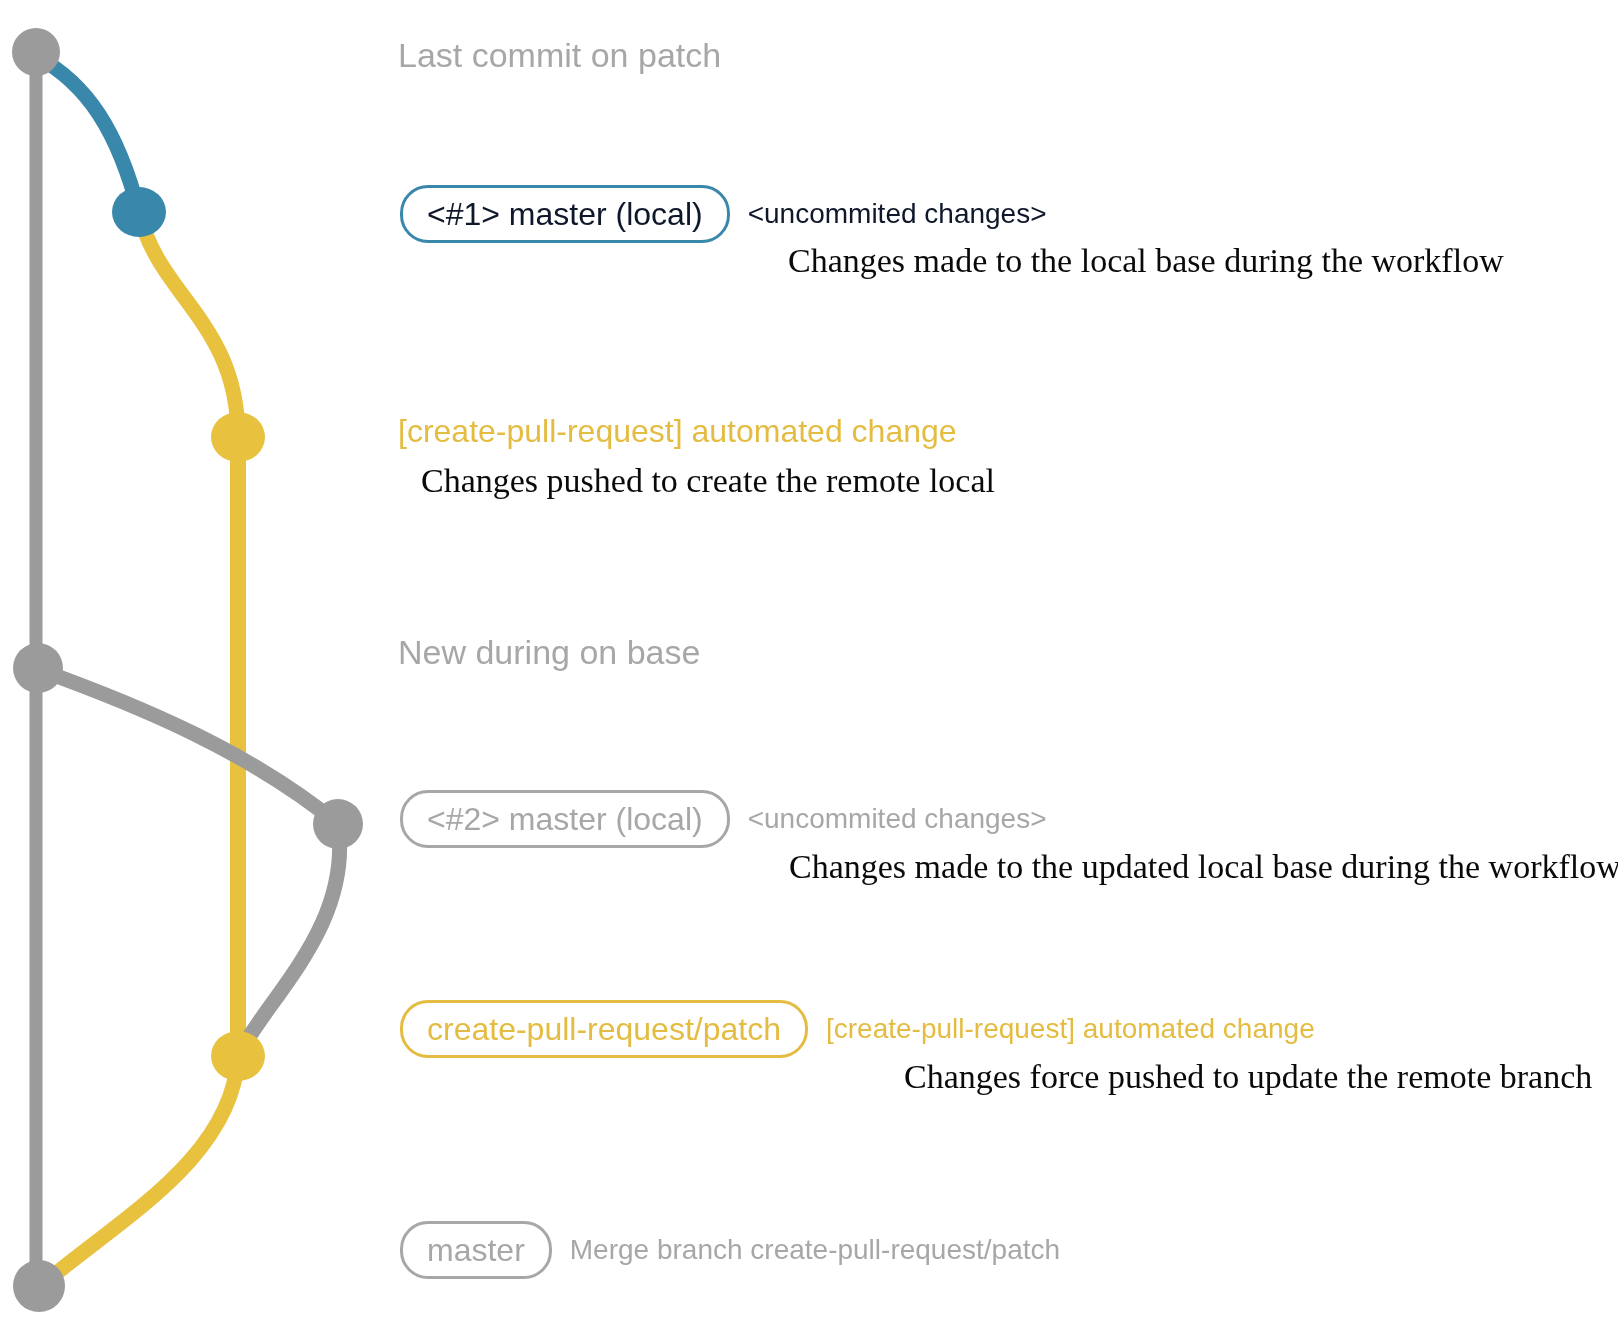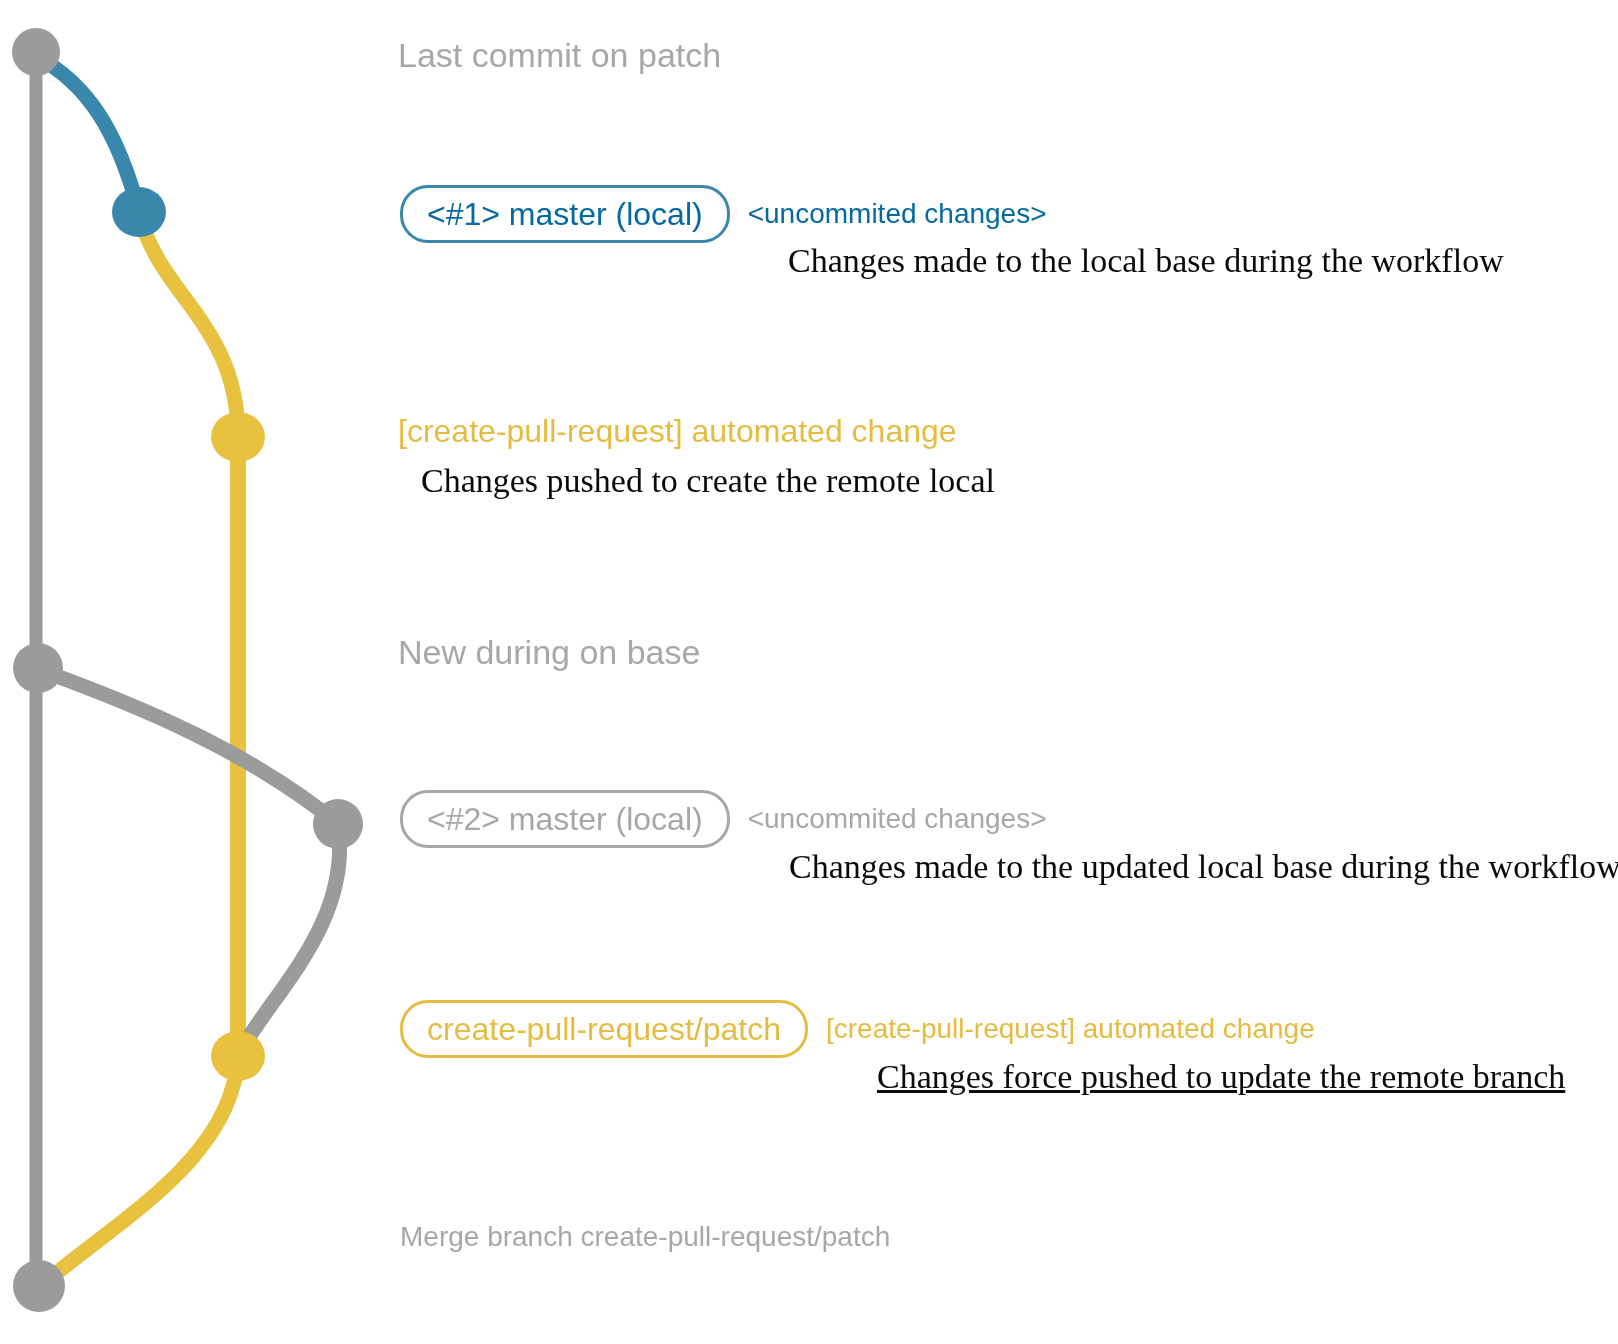--- a/index.html
+++ b/index.html
@@ -10,21 +10,21 @@
   .stage{position:absolute;inset:0;}
   svg.graph{position:absolute;left:0;top:0;}
   .hdr{position:absolute;font-size:34px;color:#a7a7a7;white-space:nowrap;}
   .row{position:absolute;display:flex;align-items:center;gap:18px;}
   .pill{
     display:inline-flex;align-items:center;height:52px;padding:0 24px;
     border:3px solid;border-radius:28px;font-size:32px;white-space:nowrap;
     background:#ffffff;
   }
   .note{font-size:28px;white-space:nowrap;}
-  .blue{color:#0369a1;border-color:#3a87ac;}
+  .blue{color:#0f172a;border-color:#3a87ac;}
   .grayc{color:#a7a7a7;border-color:#a7a7a7;}
   .yellowc{color:#e4bc41;border-color:#e4bc41;}
   .yhead{position:absolute;font-size:32px;color:#e4bc41;white-space:nowrap;}
   .cap{
     position:absolute;font-family:"Liberation Serif",serif;font-size:34px;
     color:#0a0a0a;white-space:nowrap;
   }
 </style>
 </head>
 <body>
@@ -69,19 +69,20 @@
   <div class="row" style="left:400px;top:790px;">
     <span class="pill grayc">&lt;#2&gt; master (local)</span>
     <span class="note grayc">&lt;uncommited changes&gt;</span>
   </div>
   <div class="cap" style="left:789px;top:848px;">Changes made to the updated local base during the workflow</div>
 
   <div class="row" style="left:400px;top:1000px;">
     <span class="pill yellowc">create-pull-request/patch</span>
     <span class="note yellowc">[create-pull-request] automated change</span>
   </div>
-  <div class="cap" style="left:877px;top:1058px;text-decoration:underline;">Changes force pushed to update the remote branch</div>
+  <div class="cap" style="left:904px;top:1058px;">Changes force pushed to update the remote branch</div>
 
   <div class="row" style="left:400px;top:1221px;">
+    <span class="pill grayc">master</span>
     <span class="hdr note" style="position:static;">Merge branch create-pull-request/patch</span>
   </div>
 
 </div>
 
 </body></html>

